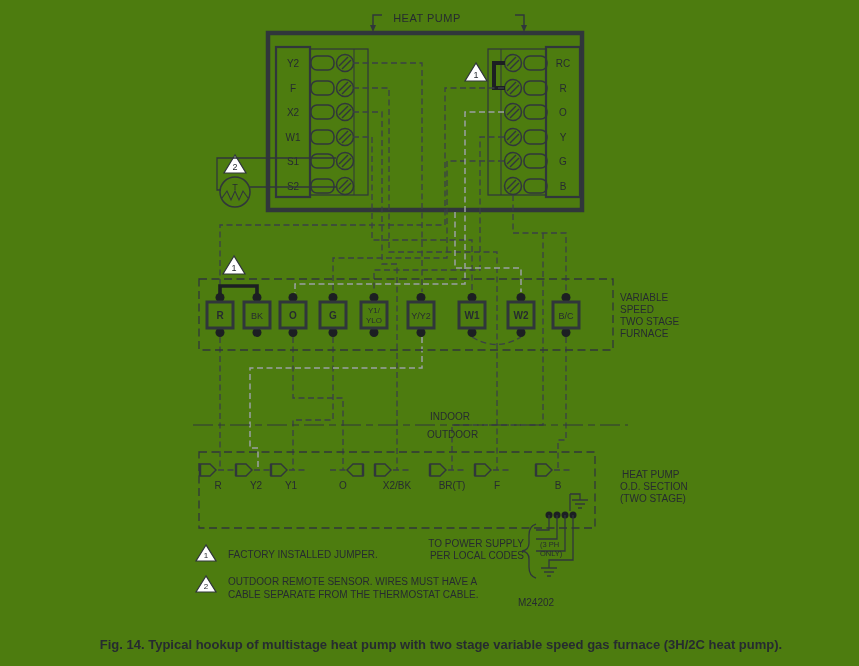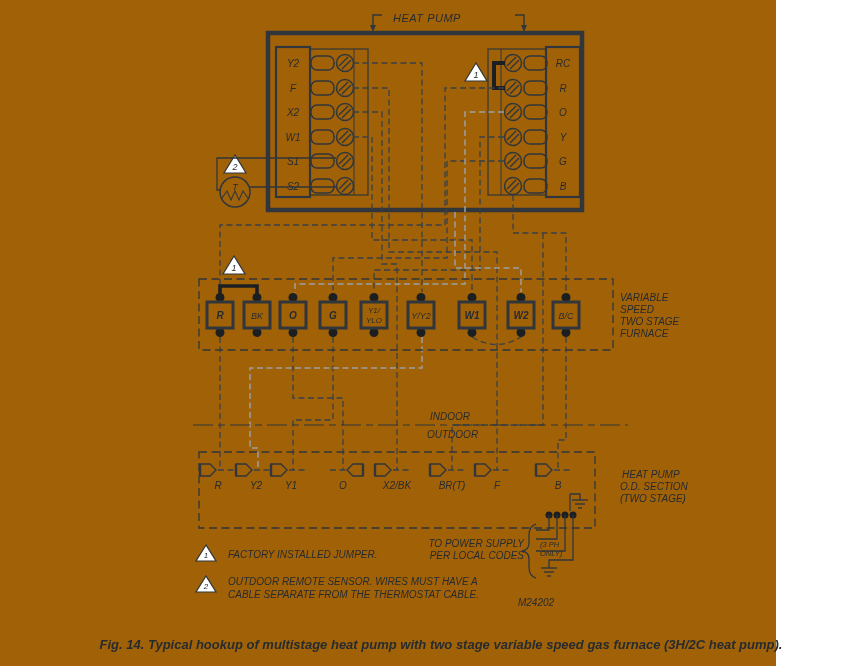--- a/index.html
+++ b/index.html
@@ -1,16 +1,16 @@
 <!DOCTYPE html>
 <html><head>
 <meta charset="utf-8">
 <style>
   html,body { margin:0; padding:0; background:#ffffff; }
-  .stage { position:relative; width:776px; height:666px; background:#a16207;font-style:italic; }
+  .stage { position:relative; width:859px; height:666px; background:#4d7c0f; }
   svg text { font-family:"Liberation Sans", sans-serif; fill:#262b30; }
   .t10  { font-size:10px; }
   .t10b { font-size:10px; font-weight:bold; }
   .t11  { font-size:11px; letter-spacing:0.5px; }
   .t9   { font-size:9px; }
   .t8   { font-size:8px; }
   .t7   { font-size:7.5px; }
   .cap  { font-size:13px; font-weight:bold; }
   .ink      { stroke:#30363b; fill:none; }
   .wire     { stroke:#3a4045; fill:none; stroke-width:1.3; stroke-dasharray:6 3.5; }

